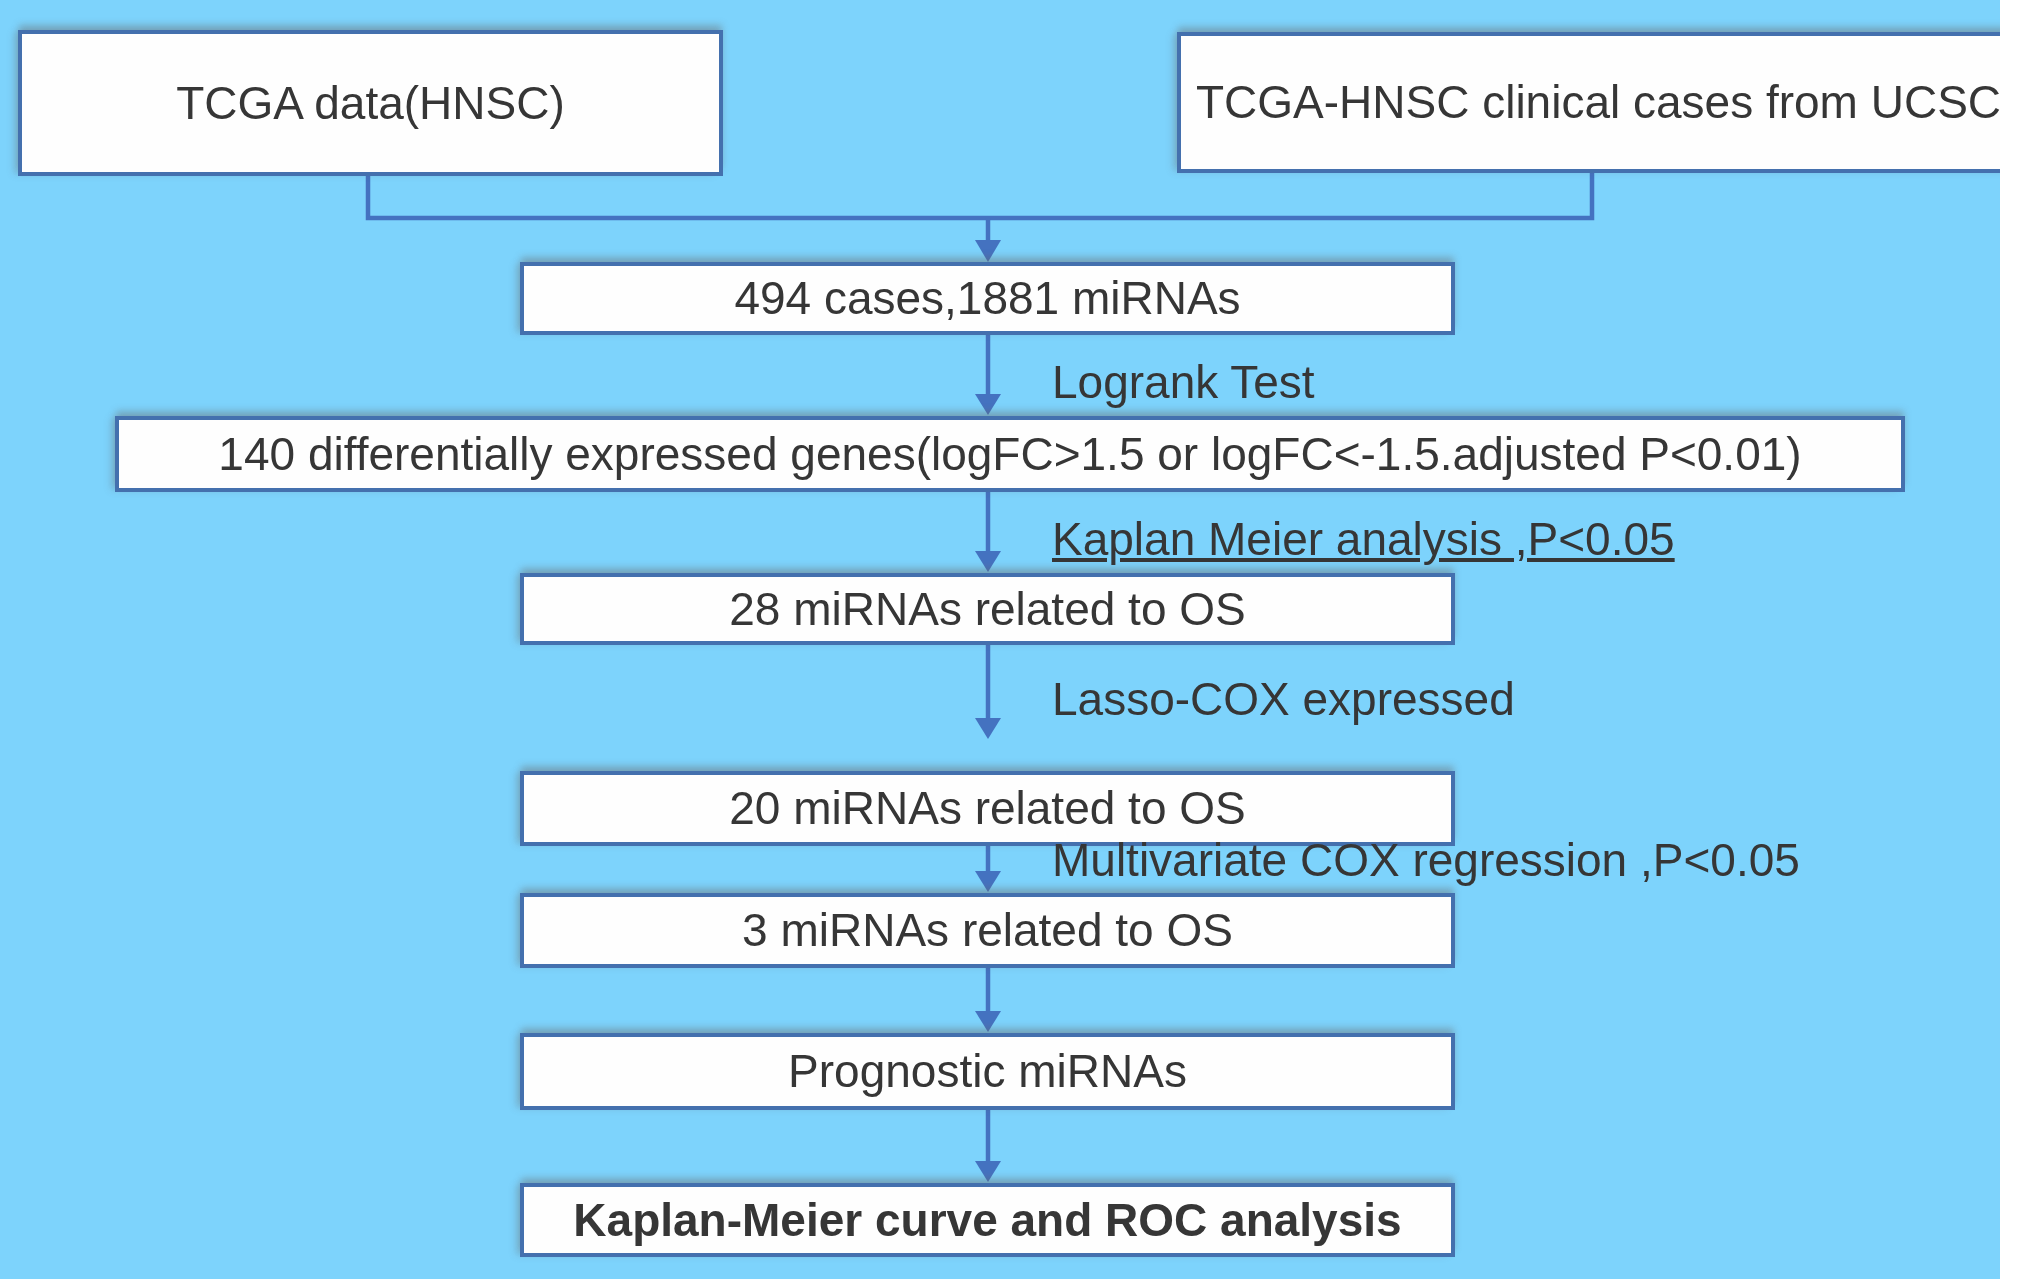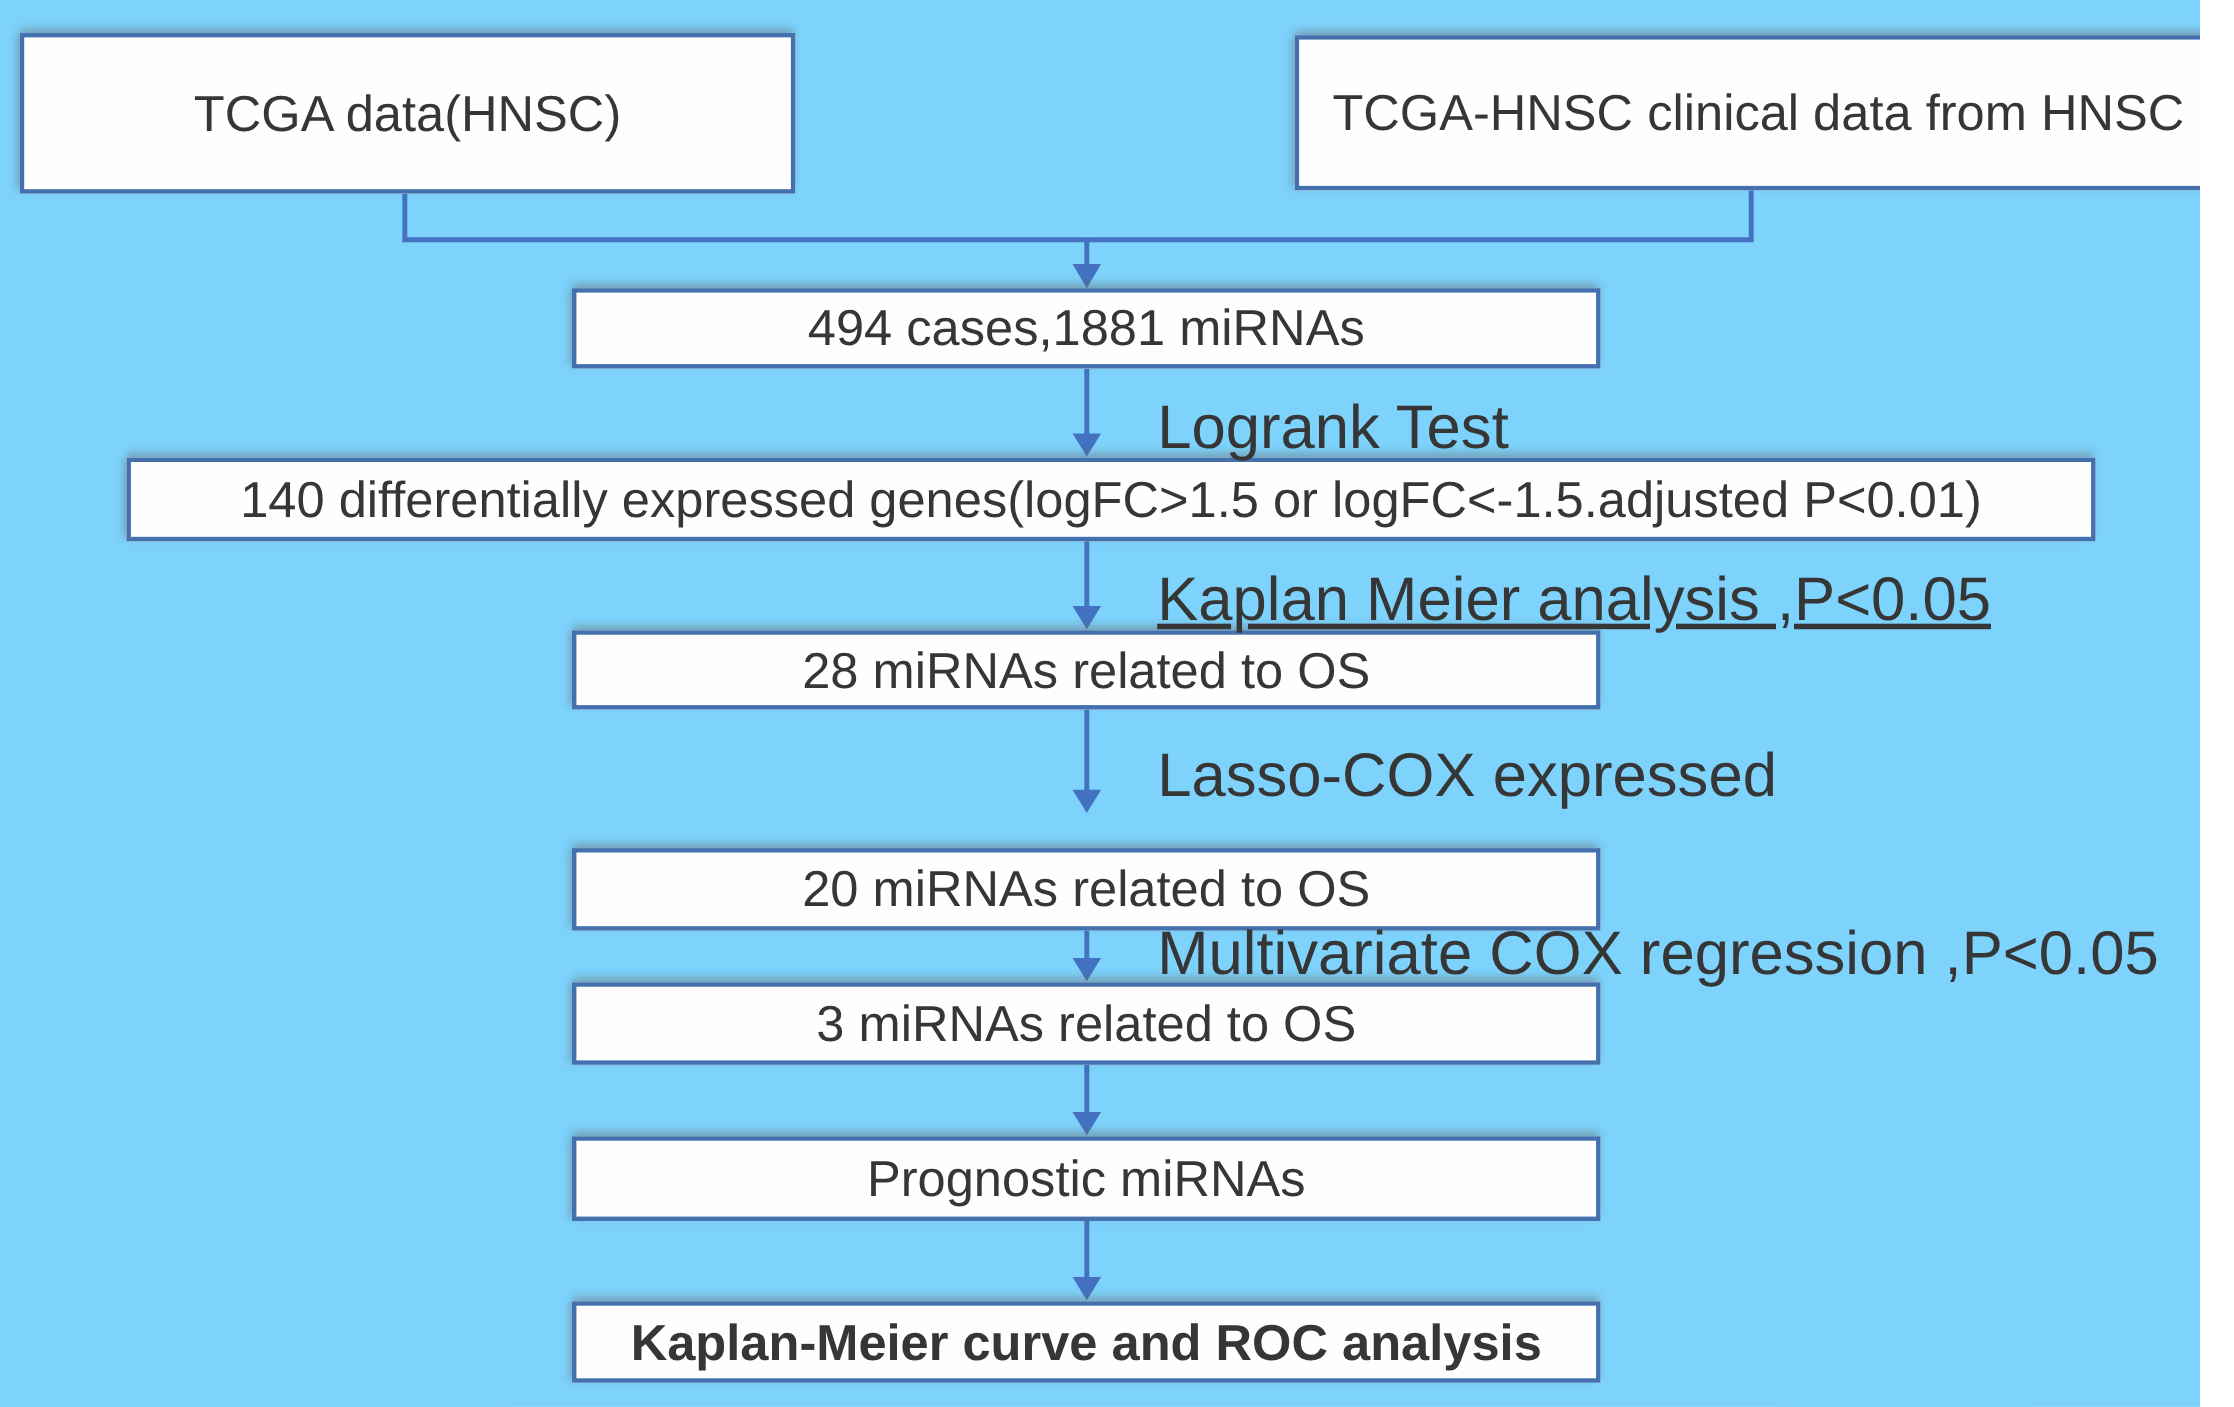--- a/index.html
+++ b/index.html
@@ -39,21 +39,21 @@
   #box-28     { left: 520px;  top: 573px;  width: 935px;  height: 72px;  }
   #box-20     { left: 520px;  top: 740px;  width: 935px;  height: 75px; margin-top: 31px;  }
   #box-7      { left: 520px;  top: 893px;  width: 935px;  height: 75px;  }
   #box-model  { left: 520px;  top: 1033px; width: 935px;  height: 77px;  }
   #box-km     { left: 520px;  top: 1183px; width: 935px;  height: 74px; font-weight: bold;  }
 
   .edge-label {
     position: absolute;
     left: 1052px;
     color: #363636;
-    font-size: 56px;
+    font-size: 46px;
     white-space: nowrap;
   }
   #label-logrank { top: 355px; }
   #label-km      { top: 512px; text-decoration: underline; }
   #label-lasso   { top: 672px; }
   #label-cox     { top: 833px; }
 
   #connectors {
     position: absolute;
     left: 0;
@@ -99,21 +99,21 @@
 
     <line class="stroke" x1="988" y1="1110" x2="988" y2="1163" stroke="#4472c0"></line>
     <polygon class="head" points="988,1182 975,1161 1001,1161" fill="#4472c0"></polygon>
   </svg>
 
   <div class="node" id="box-tcga">
     <span>TCGA data(HNSC)</span>
   </div>
 
   <div class="node" id="box-ucsc">
-    <span>TCGA-HNSC clinical data from HNSC</span>
+    <span>TCGA-HNSC clinical cases from UCSC</span>
   </div>
 
   <div class="node" id="box-cases">
     <span>494 cases,1881 miRNAs</span>
   </div>
 
   <div class="node" id="box-deg">
     <span>140 differentially expressed genes(logFC&gt;1.5 or logFC&lt;-1.5.adjusted P&lt;0.01)</span>
   </div>
 

